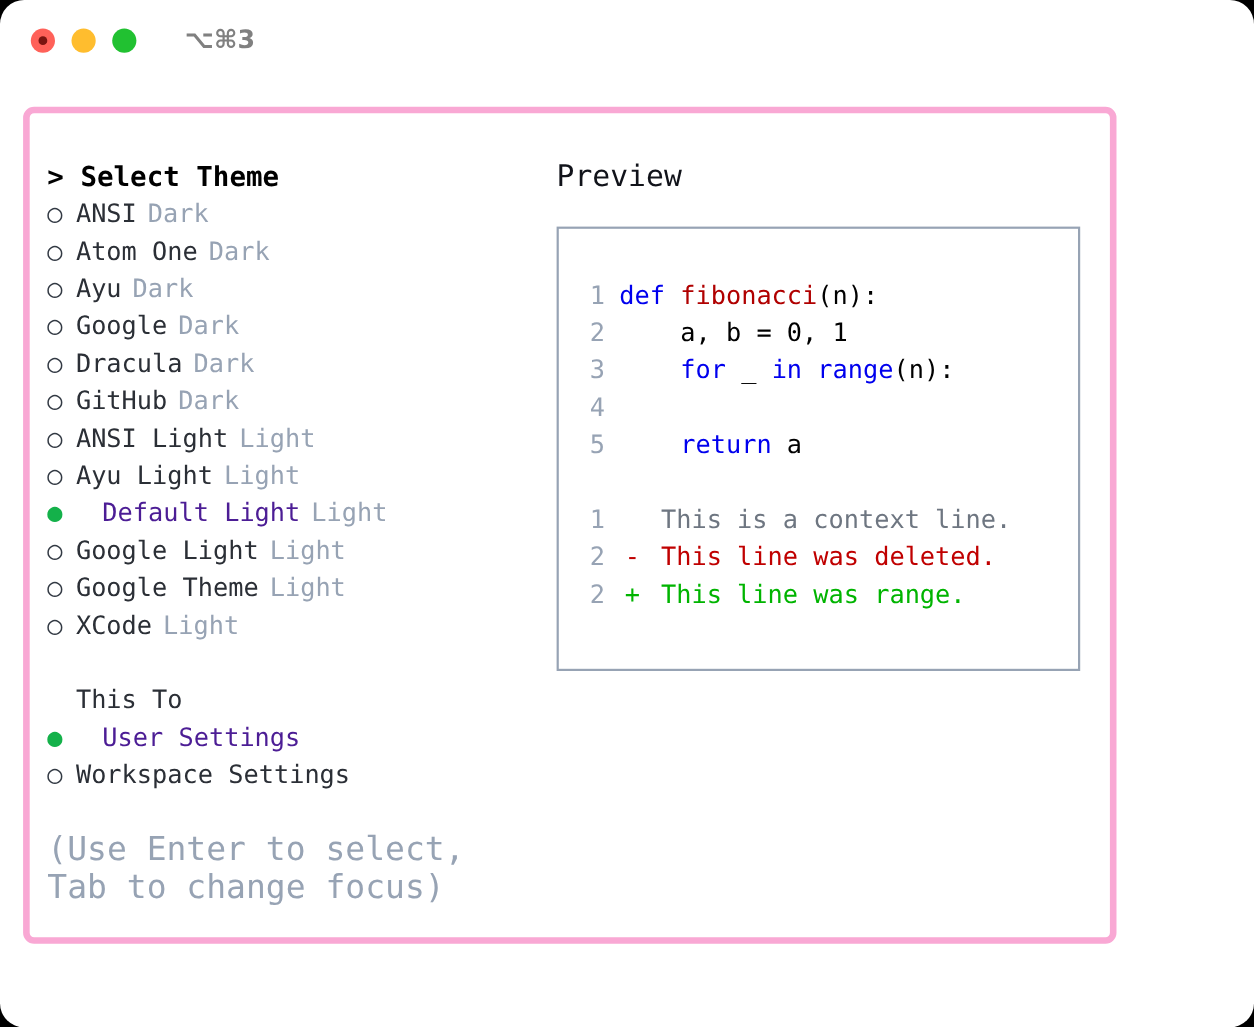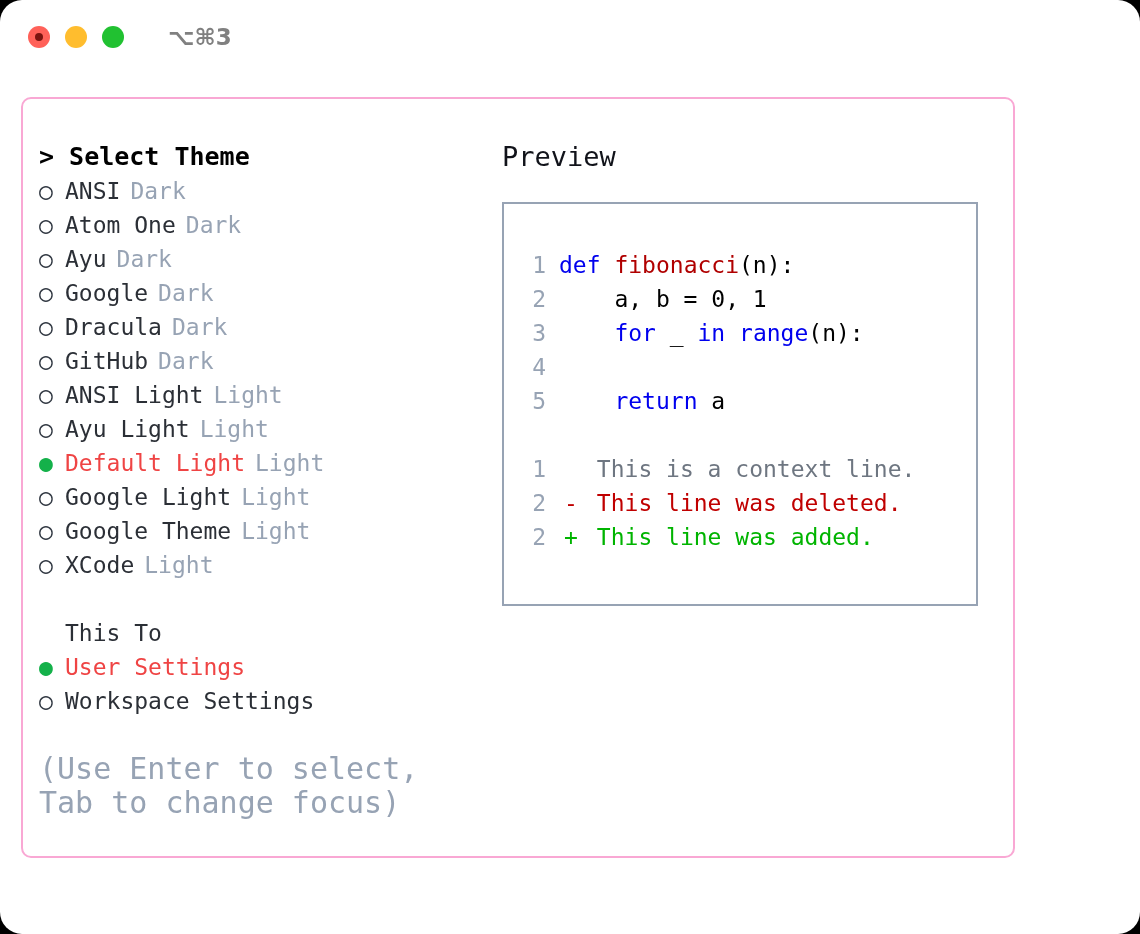--- a/index.html
+++ b/index.html
@@ -65,21 +65,21 @@
     color: #808080;
     letter-spacing: 0px;
     font-family: "DejaVu Sans", "Liberation Sans", sans-serif;
   }
 
   
   .panel {
     position: absolute;
     left: 21px;  top: 97px;
     width: 994px; height: 761px;
-    border: 2px solid #f9a8d4;
+    border: 6px solid #f9a8d4;
     border-radius: 10px;
     box-sizing: border-box;
   }
 
   
   .left-col {
     position: absolute;
     left: 16px; top: 41px;
     width: 450px;
   }
@@ -101,21 +101,21 @@
   }
   .bullet {
     display: inline-block;
     width: 26px;
     flex: 0 0 26px;
     font-size: 23px;
   }
   .bullet-off { color: #333a44; }
   .bullet-on  { color: #14b14a; }
   .opt-label      { color: #2b2f36; }
-  .opt-label-sel  { color: #ef4444; }
+  .opt-label-sel  { color: #4c1d95; margin-left: 24px; }
   .opt-suffix     { color: #97a3b4; padding-left: 10px; }
   .opt-suffix-sel { color: #97a3b4; padding-left: 10px; }
 
   .spacer-row { height: 34px; }
 
   .section-label {
     font-size: 23px;
     color: #2b2f36;
     line-height: 34px;
     padding-left: 26px;
@@ -243,19 +243,19 @@
             <div class="code-line"><span class="ln">1</span><span><span class="tok-kw">def </span><span class="tok-fn">fibonacci</span><span class="tok-pl">(n):</span></span></div>
             <div class="code-line"><span class="ln">2</span><span><span class="tok-pl">    a, b = 0, 1</span></span></div>
             <div class="code-line"><span class="ln">3</span><span><span class="tok-pl">    </span><span class="tok-kw">for</span><span class="tok-pl"> _ </span><span class="tok-kw">in</span><span class="tok-pl"> </span><span class="tok-kw">range</span><span class="tok-pl">(n):</span></span></div>
             <div class="code-line"><span class="ln">4</span></div>
             <div class="code-line"><span class="ln">5</span><span><span class="tok-pl">    </span><span class="tok-kw">return</span><span class="tok-pl"> a</span></span></div>
           </div>
         <div class="gap-line"></div>
         <div id="diff-block">
             <div class="diff-line"><span class="ln">1</span><span class="diff-mark diff-ctx"> </span><span class="diff-ctx"> This is a context line.</span></div>
             <div class="diff-line"><span class="ln">2</span><span class="diff-mark diff-del">-</span><span class="diff-del"> This line was deleted.</span></div>
-            <div class="diff-line"><span class="ln">2</span><span class="diff-mark diff-add">+</span><span class="diff-add"> This line was added.</span></div>
+            <div class="diff-line"><span class="ln">2</span><span class="diff-mark diff-add">+</span><span class="diff-add"> This line was range.</span></div>
           </div>
       </div>
     </div>
 
   </div>
 </div>
 
 </body></html>

